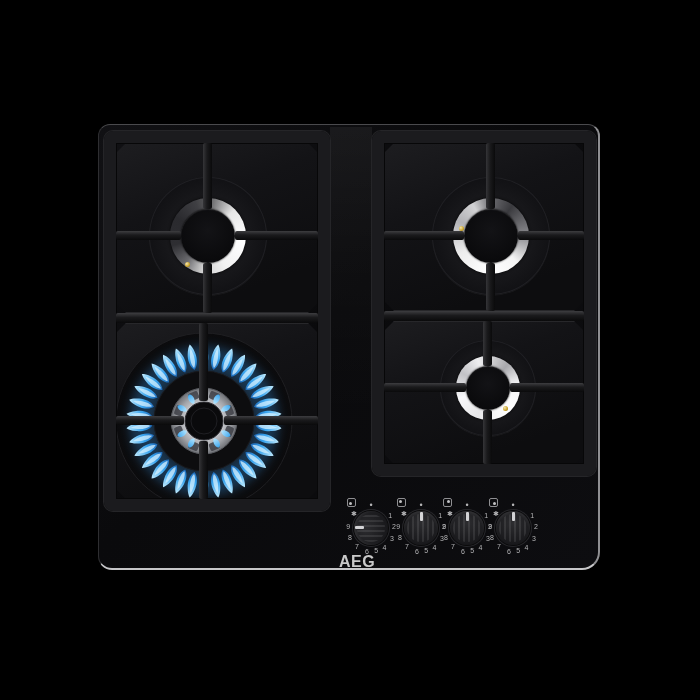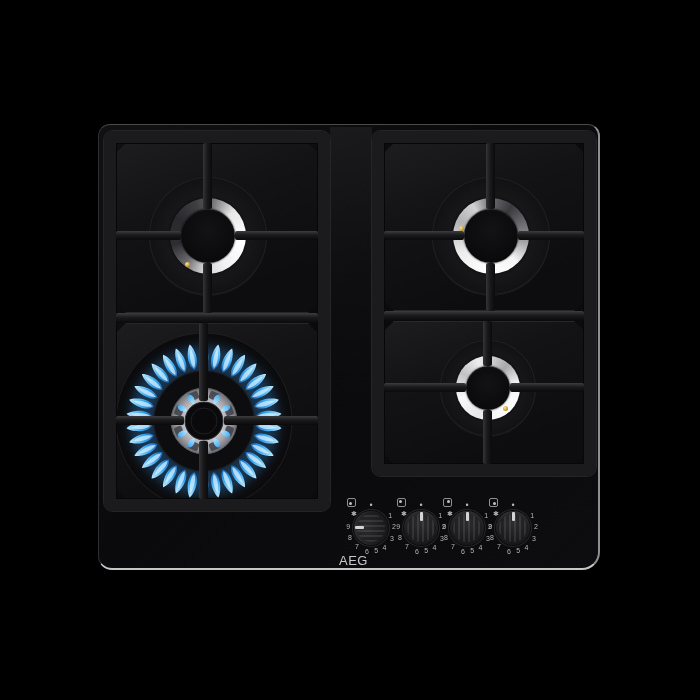--- a/index.html
+++ b/index.html
@@ -49,21 +49,21 @@
   .dial{position:absolute;left:0;top:0;width:70px;height:70px;}
   .mark{position:absolute;transform:translate(-50%,-50%);font-size:7px;line-height:7px;color:#b4b4b6;}
   .mark.dot{font-size:9px;color:#cwhite;}
   .knob-disc{position:absolute;left:18px;top:18px;width:34px;height:34px;border-radius:50%;
              background:radial-gradient(circle at 50% 35%,#2d2d30 0%,#202023 45%,#121215 100%);
              box-shadow:0 0 0 1px #0a0a0b,0 0 0 2px #28282c,inset 0 2px 3px rgba(255,255,255,.08);}
   .knob-disc::after{content:"";position:absolute;inset:3px;border-radius:50%;
              background:repeating-linear-gradient(90deg,rgba(255,255,255,.09) 0 2px,transparent 2px 5px);}
   .indicator{position:absolute;left:calc(50% - 1.5px);top:1px;width:3px;height:9px;border-radius:1px;
              background:#d4d4d6;z-index:2;}
-  .logo{position:absolute;left:240px;top:428px;font-size:13px;font-weight:normal;letter-spacing:.5px;
+  .logo{position:absolute;left:240px;top:428px;font-size:16px;font-weight:bold;letter-spacing:.5px;
         color:#c9c9c9;z-index:7;}
 </style>
 </head>
 <body>
 
 <div class="stage">
   <div class="hob">
 
     <div class="sheen"></div>
 

